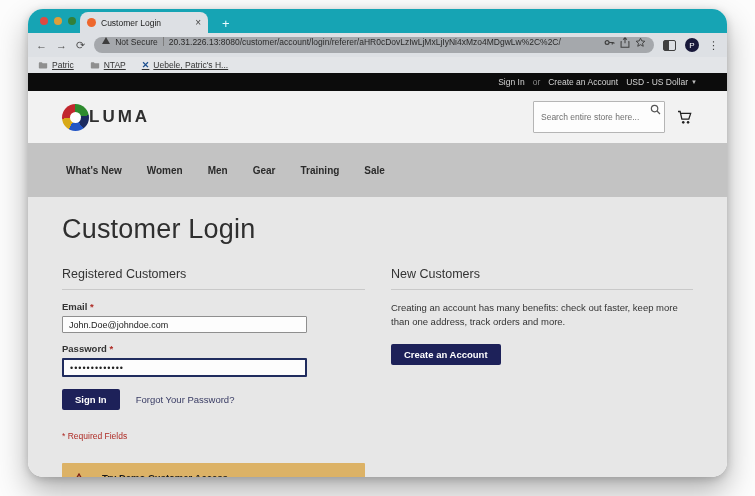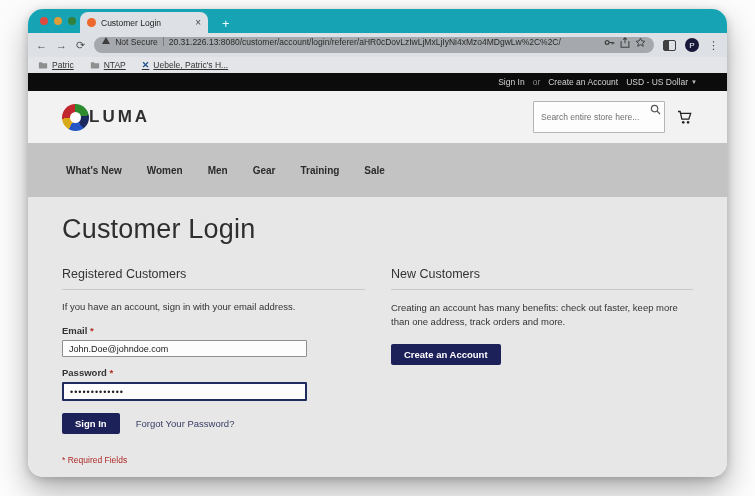--- a/index.html
+++ b/index.html
@@ -204,21 +204,20 @@
         <span class="nav-item">Sale</span>
       </div>
 
       <div class="content">
         <h1 class="pagetitle">Customer Login</h1>
 
         <div class="cols">
 
           <div class="col-left">
             <h2 class="sec-head">Registered Customers</h2>
-            <p class="intro">If you have an account, sign in with your email address.</p>
 
             <div class="fld">
               <label class="fld-label">
                 <span>Email</span>
                 <span class="req">*</span>
               </label>
               <input class="txt" type="text" value="John.Doe@johndoe.com" style="">
             </div>
 
             <div class="fld">

